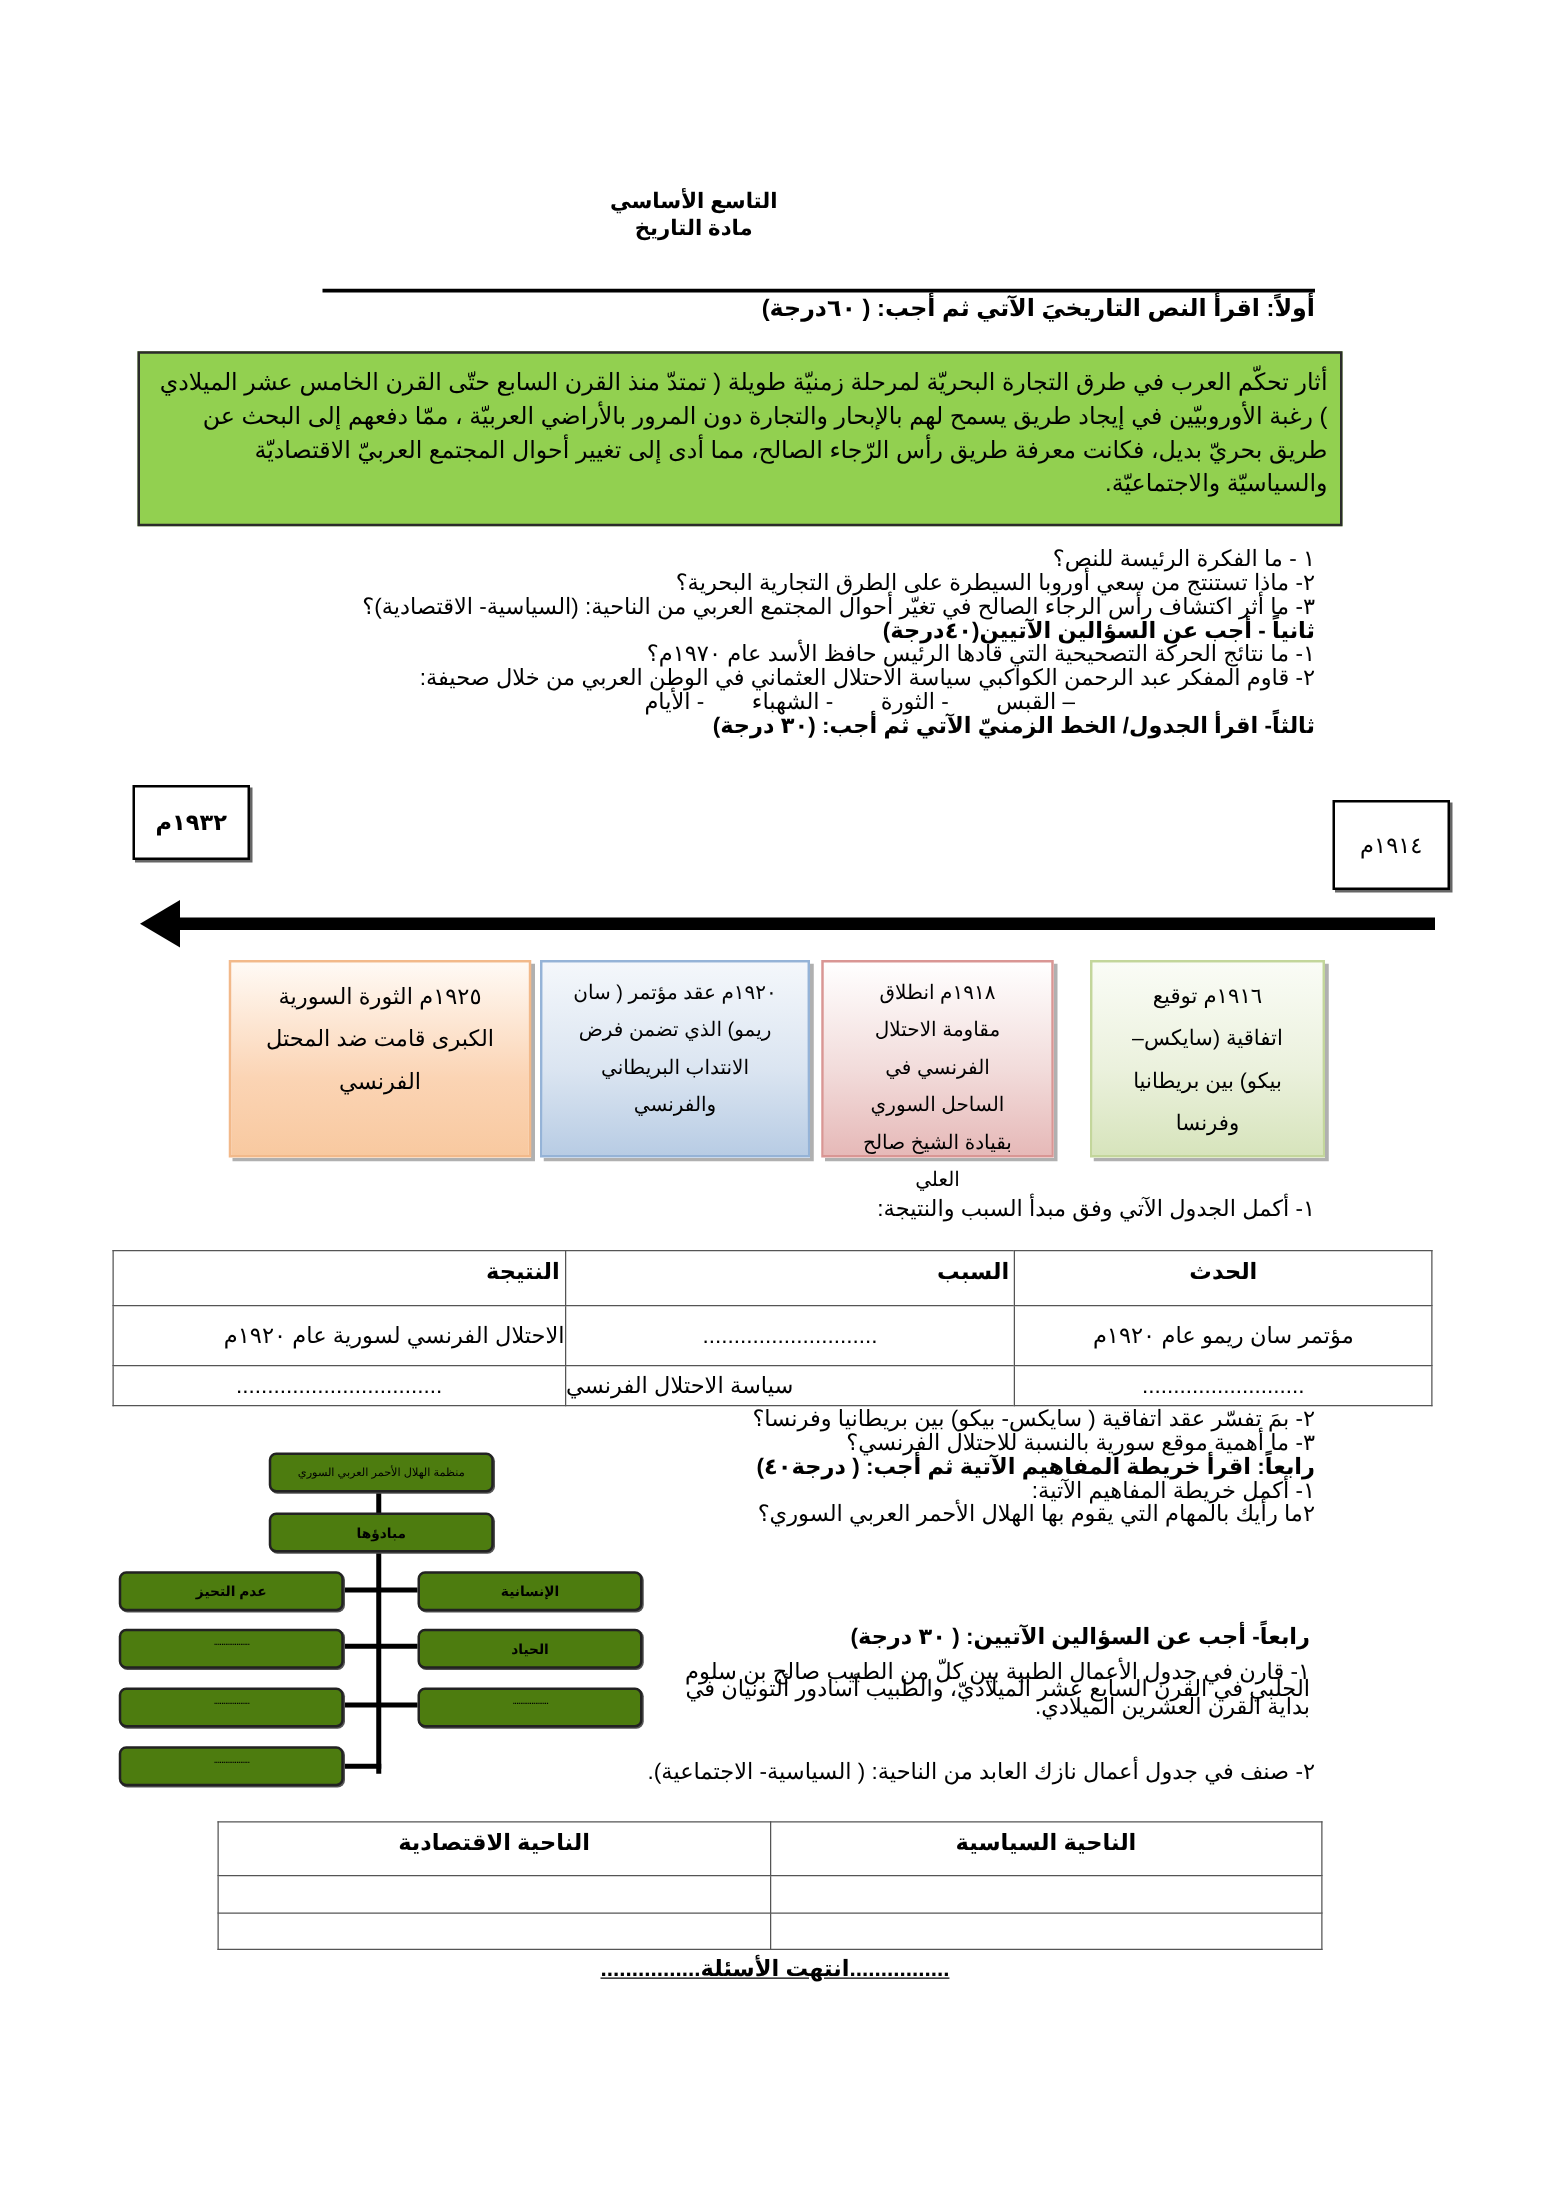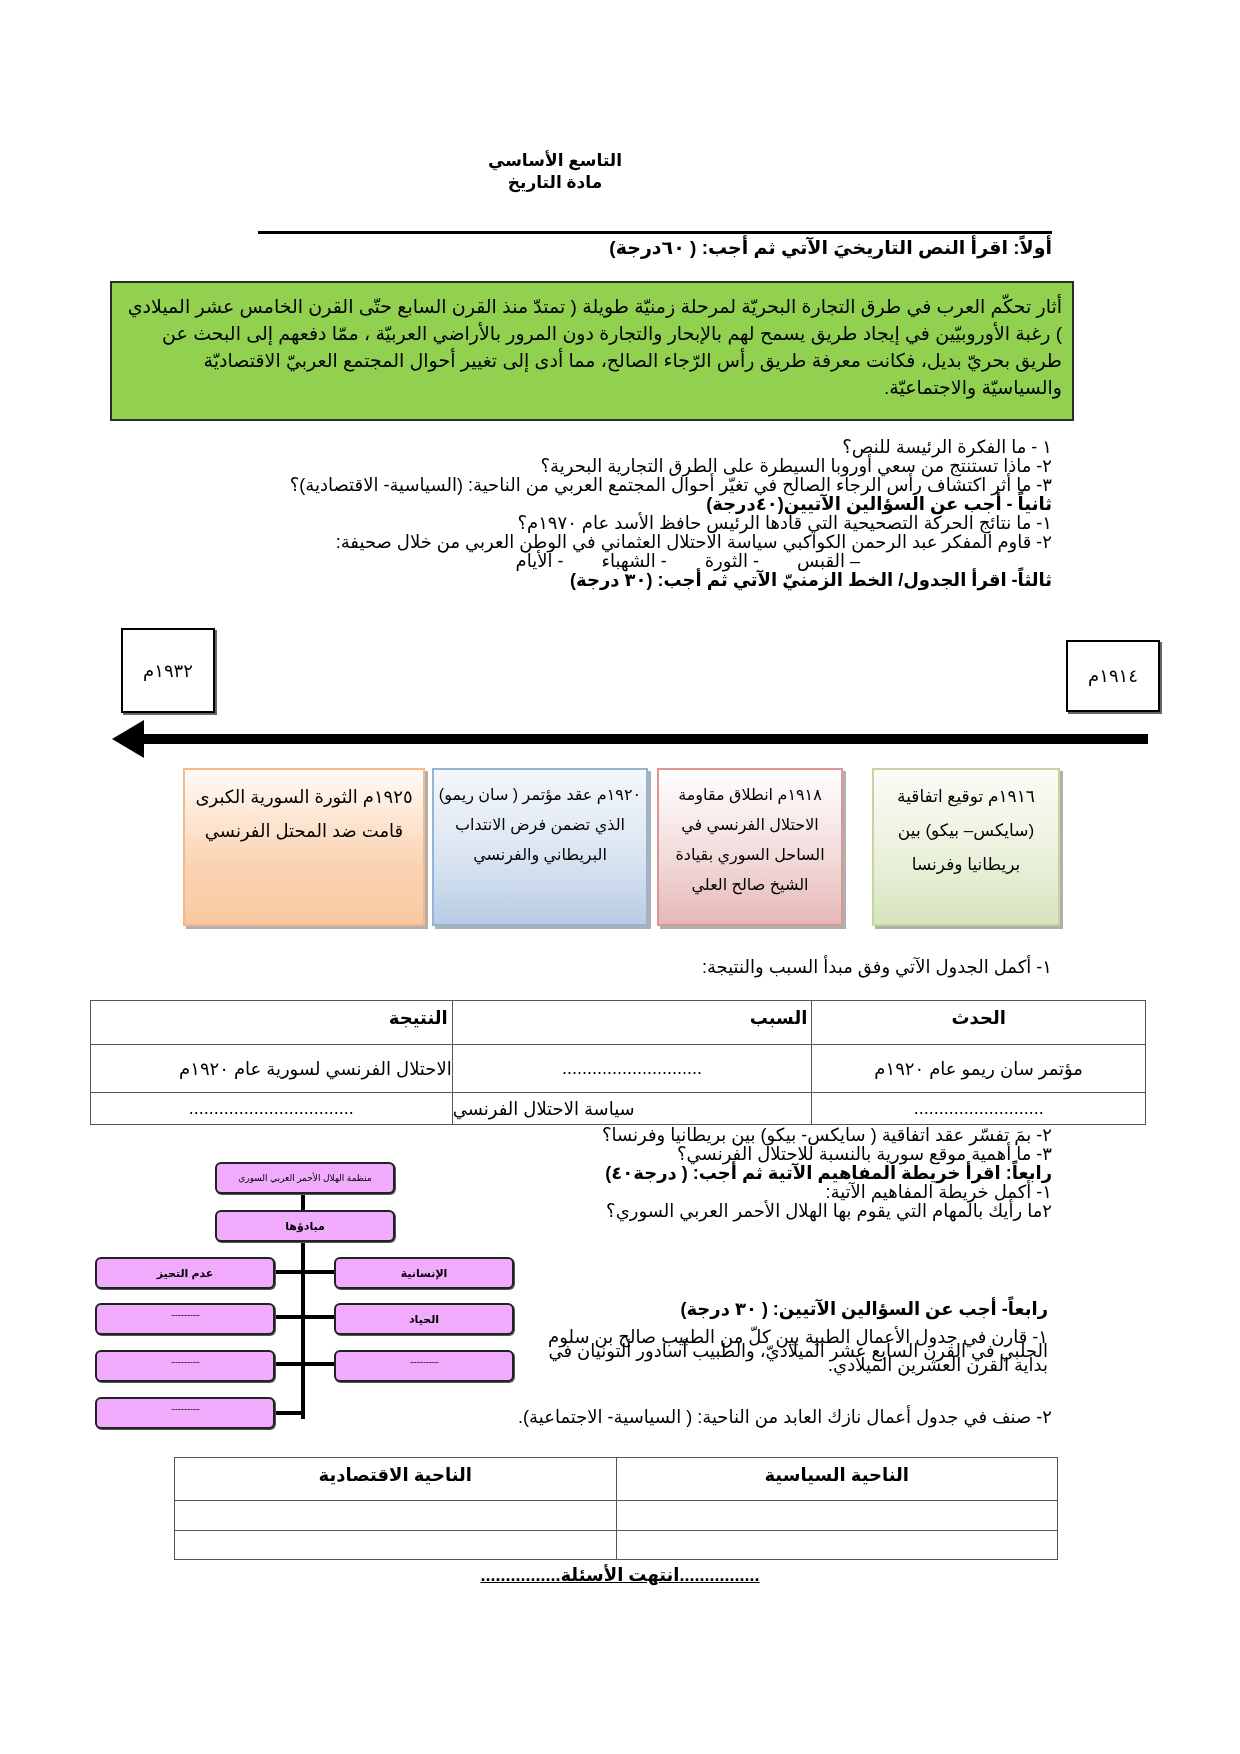--- a/index.html
+++ b/index.html
@@ -19,33 +19,33 @@
 
   .q { font-size: 18px; line-height: 19px; white-space: nowrap; }
   .qb { font-size: 18px; line-height: 19px; font-weight: bold; white-space: nowrap; }
 
   .year-box { border: 2px solid #000; background: #fff; font-size: 18px; display: flex; align-items: center; justify-content: center; box-shadow: 2px 2px 0 #666; }
 
   .arrow-shaft { background: #000; height: 10px; }
 
   .event-card {
     font-size: 16px; line-height: 30px; text-align: center; direction: rtl;
-    padding: 10px 4px; box-shadow: 3px 3px 0 #b0b0b0;
+    padding: 10px 24px; box-shadow: 3px 3px 0 #b0b0b0;
   }
   .card-orange { background: linear-gradient(#fffaf5, #fbd4b4 60%, #f8c9a0); border: 2px solid #f2b98a; }
   .card-blue { background: linear-gradient(#f4f7fb, #dbe5f1 55%, #b8cce4); border: 2px solid #95b3d7; }
   .card-red { background: linear-gradient(#fff, #f2dcdb 55%, #e6b9b8); border: 2px solid #d99694; }
   .card-green { background: linear-gradient(#fafcf6, #ebf1dd 55%, #d7e4bc); border: 2px solid #c3d69b; }
 
   table.grid { border-collapse: collapse; direction: rtl; }
   table.grid td, table.grid th { border: 1.5px solid #555; font-size: 18px; }
   table.grid th { font-weight: bold; }
 
   .cm-box {
-    background: #f0abfc; border: 2px solid #222; border-radius: 6px;
+    background: #4d7c0f; border: 2px solid #222; border-radius: 6px;
     font-size: 11px; font-weight: bold; display: flex; align-items: center; justify-content: center;
     direction: rtl; box-shadow: 1px 1px 0 #555;
   }
   .cm-dots { align-items: flex-start; padding-top: 3px; font-weight: normal; font-size: 9px; letter-spacing: -1px; }
   .cm-line { background: #000; }
 </style>
 </head>
 <body>
 
 <div class="abs header-line center" style="left:0; width:1110px; top:150px;">التاسع الأساسي</div>
@@ -64,21 +64,21 @@
 <div class="abs q rtl" style="right:188px; top:533px;">٢- قاوم المفكر عبد الرحمن الكواكبي سياسة الاحتلال العثماني في الوطن العربي من خلال صحيفة:</div>
 <div class="abs q rtl" style="right:380px; top:552px; display:flex; gap:38px; direction:rtl;">
   <span>– القبس</span>
   <span>- الثورة</span>
   <span>- الشهباء</span>
   <span>- الأيام</span>
 </div>
 
 <div class="abs qb rtl" style="right:188px; top:571px;">ثالثاً- اقرأ الجدول/ الخط الزمنيّ الآتي ثم أجب: (٣٠ درجة)</div>
 
-<div class="abs year-box" style="left:121px; top:628px; width:94px; height:85px;">١٩٣٢م</div>
+<div class="abs year-box" style="left:106px; top:628px; width:94px; height:60px;font-weight:bold;">١٩٣٢م</div>
 <div class="abs year-box" style="left:1066px; top:640px; width:94px; height:72px;">١٩١٤م</div>
 
 <div class="abs arrow-shaft" style="left:140px; top:734px; width:1008px;"></div>
 <div class="abs" style="left:112px; top:720px; width:0; height:0; border-top:19px solid transparent; border-bottom:19px solid transparent; border-right:32px solid #000;"></div>
 
 <div class="abs event-card card-orange" style="left:183px; top:768px; width:242px; height:158px; font-size:18px; line-height:34px;">١٩٢٥م الثورة السورية الكبرى قامت ضد المحتل الفرنسي</div>
 <div class="abs event-card card-blue" style="left:432px; top:768px; width:216px; height:158px;">١٩٢٠م عقد مؤتمر ( سان ريمو) الذي تضمن فرض الانتداب البريطاني والفرنسي</div>
 <div class="abs event-card card-red" style="left:657px; top:768px; width:186px; height:158px;">١٩١٨م انطلاق مقاومة الاحتلال الفرنسي في الساحل السوري بقيادة الشيخ صالح العلي</div>
 <div class="abs event-card card-green" style="left:872px; top:768px; width:188px; height:158px; font-size:17px; line-height:34px;">١٩١٦م توقيع اتفاقية (سايكس– بيكو) بين بريطانيا وفرنسا</div>
 

